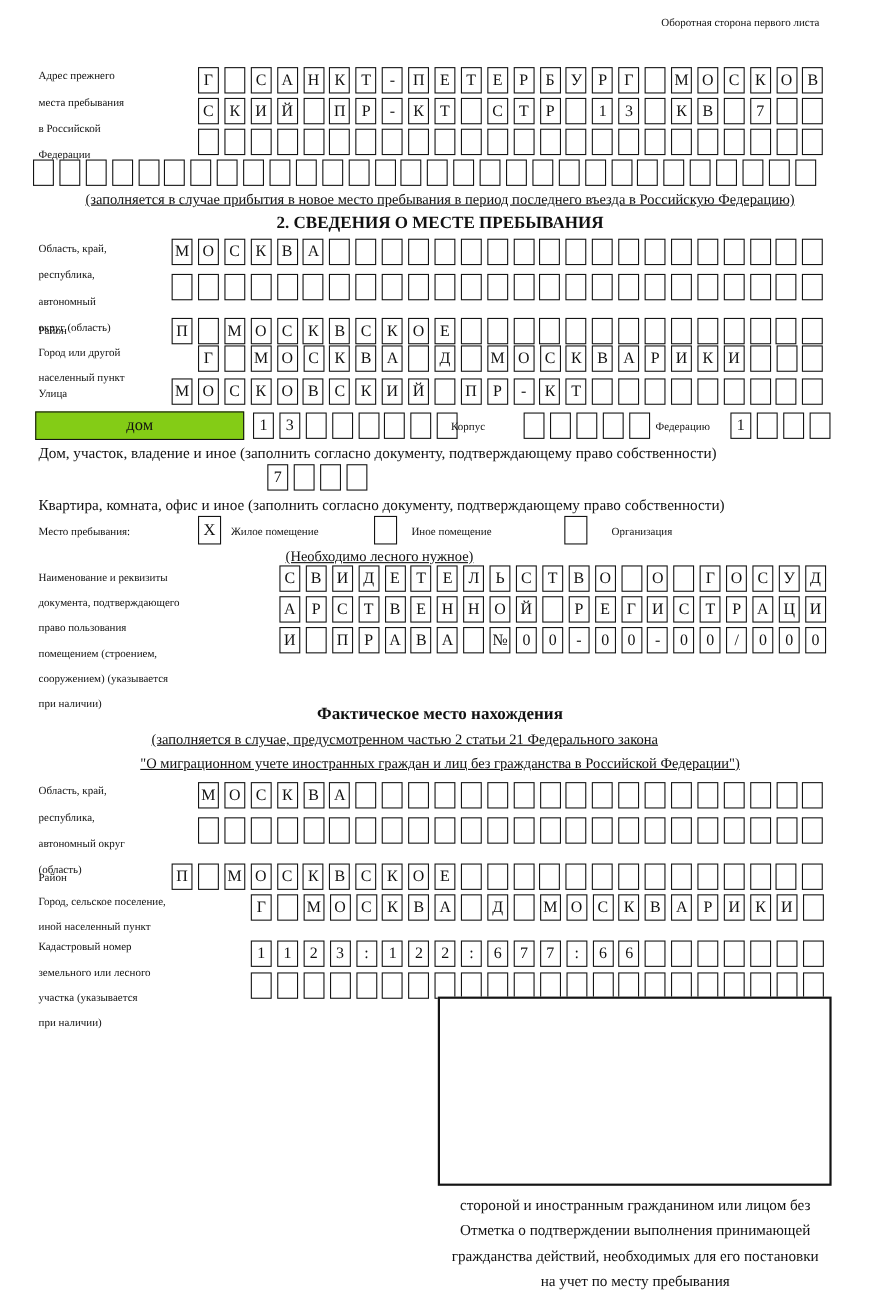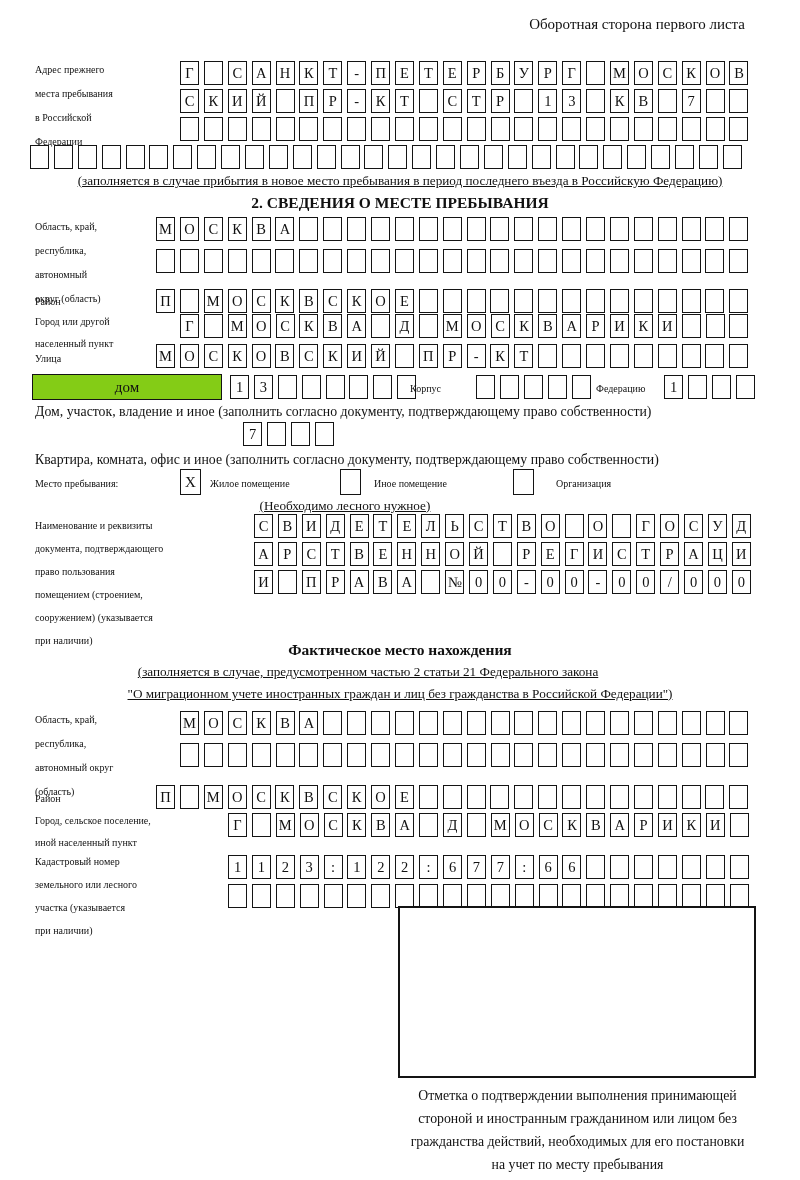--- a/index.html
+++ b/index.html
@@ -1,21 +1,21 @@
 <!DOCTYPE html>
 <html><head>
 <meta charset="utf-8">
 <style>
   html,body{margin:0;padding:0;background:#fff;}
   #form-page{
     position:relative;width:800px;height:1180px;background:#ffffff;
     font-family:"Liberation Serif","DejaVu Serif",serif;color:#111;overflow:hidden;
   }
   .abs{position:absolute;}
-  .note{font-size:15px;}
+  .note{font-size:10px;}
   .title{position:absolute;left:0;width:800px;text-align:center;font-weight:bold;font-size:15.5px;}
   .label{position:absolute;font-size:10px;line-height:24px;white-space:nowrap;}
   .caption{position:absolute;font-size:13.2px;white-space:nowrap;}
   .center{text-align:center;text-decoration:underline;}
   .cellrow{position:absolute;display:flex;gap:4.9px;}
   .cell{
     flex:none;width:19px;height:24px;box-sizing:border-box;border:1.6px solid #141414;
     display:flex;align-items:center;justify-content:center;
     font-size:14.5px;background:#fff;
   }
@@ -600,19 +600,19 @@
       <span class="cell"></span>
       <span class="cell"></span>
       <span class="cell"></span>
       <span class="cell"></span>
       <span class="cell"></span>
       <span class="cell"></span>
     </div>
 
   <div class="stamp" style="left:398px;top:906px;width:358px;height:172px;"></div>
   <div class="abs" style="left:385px;top:1084px;width:385px;text-align:center;font-size:13.8px;line-height:23px;">
+    <div>стороной и иностранным гражданином или лицом без</div>
     <div>Отметка о подтверждении выполнения принимающей</div>
-    <div>стороной и иностранным гражданином или лицом без</div>
     <div>гражданства действий, необходимых для его постановки</div>
     <div>на учет по месту пребывания</div>
   </div>
 
 </div>
 
 </body></html>

